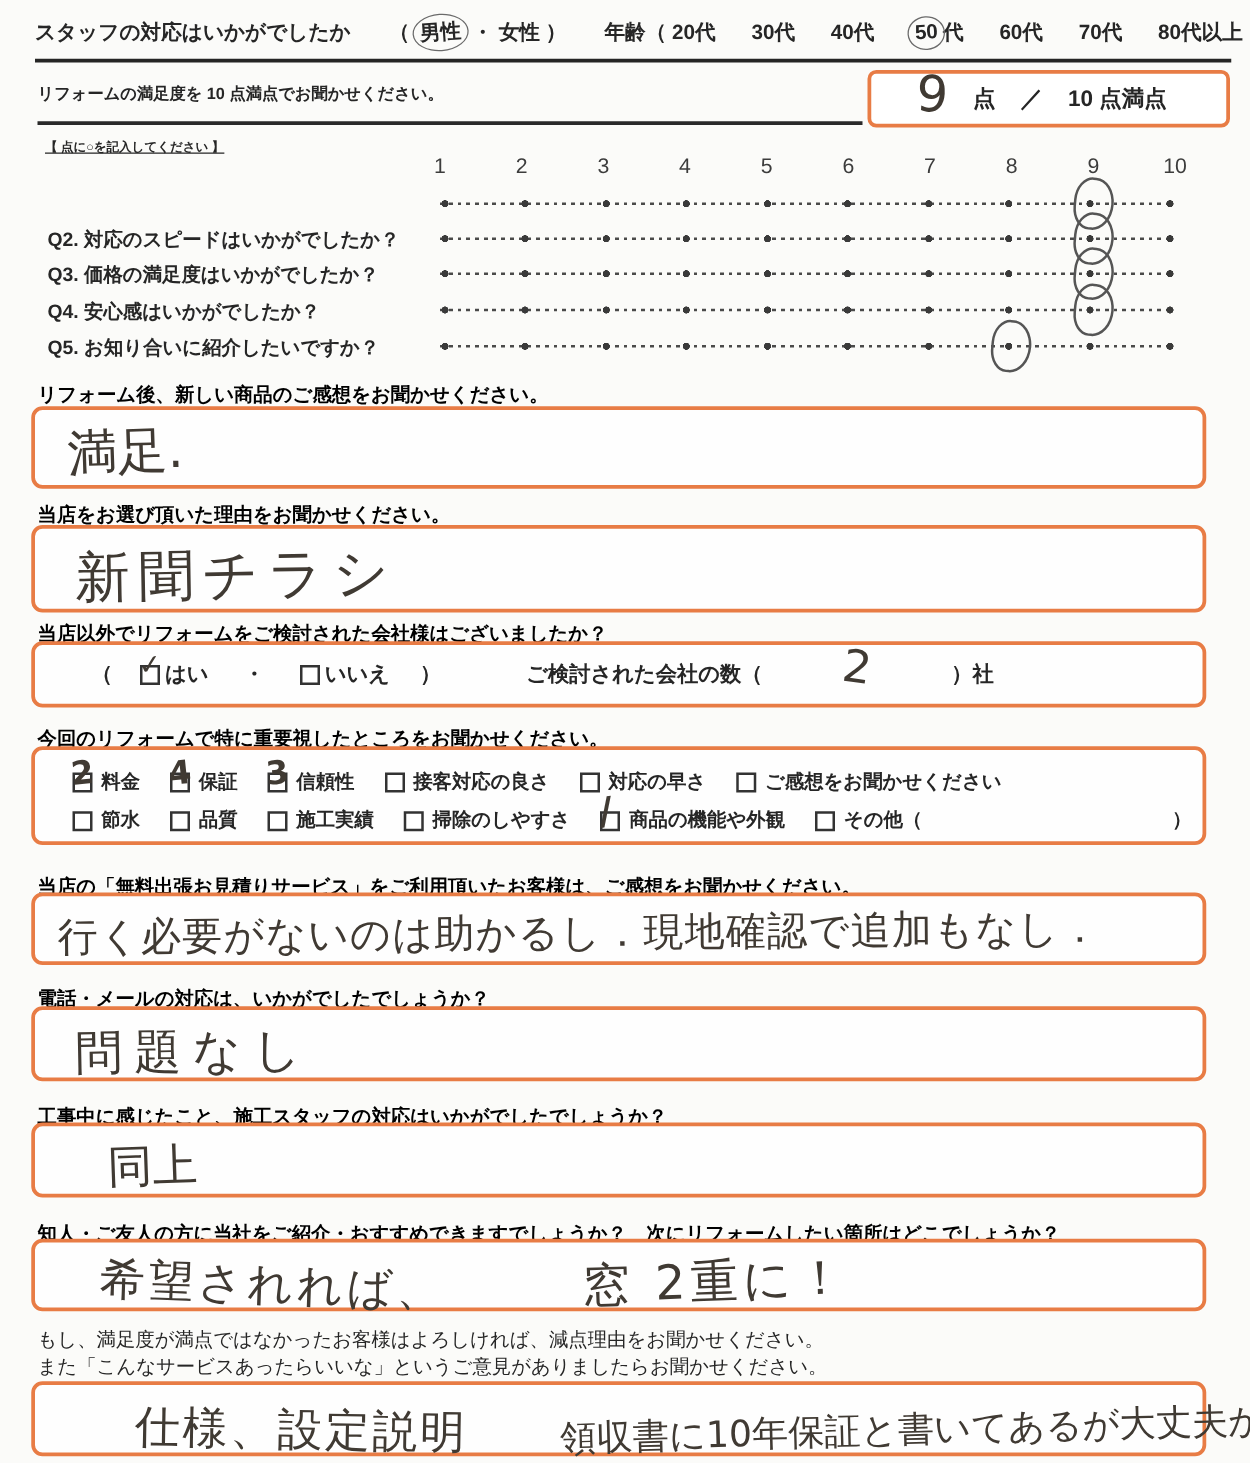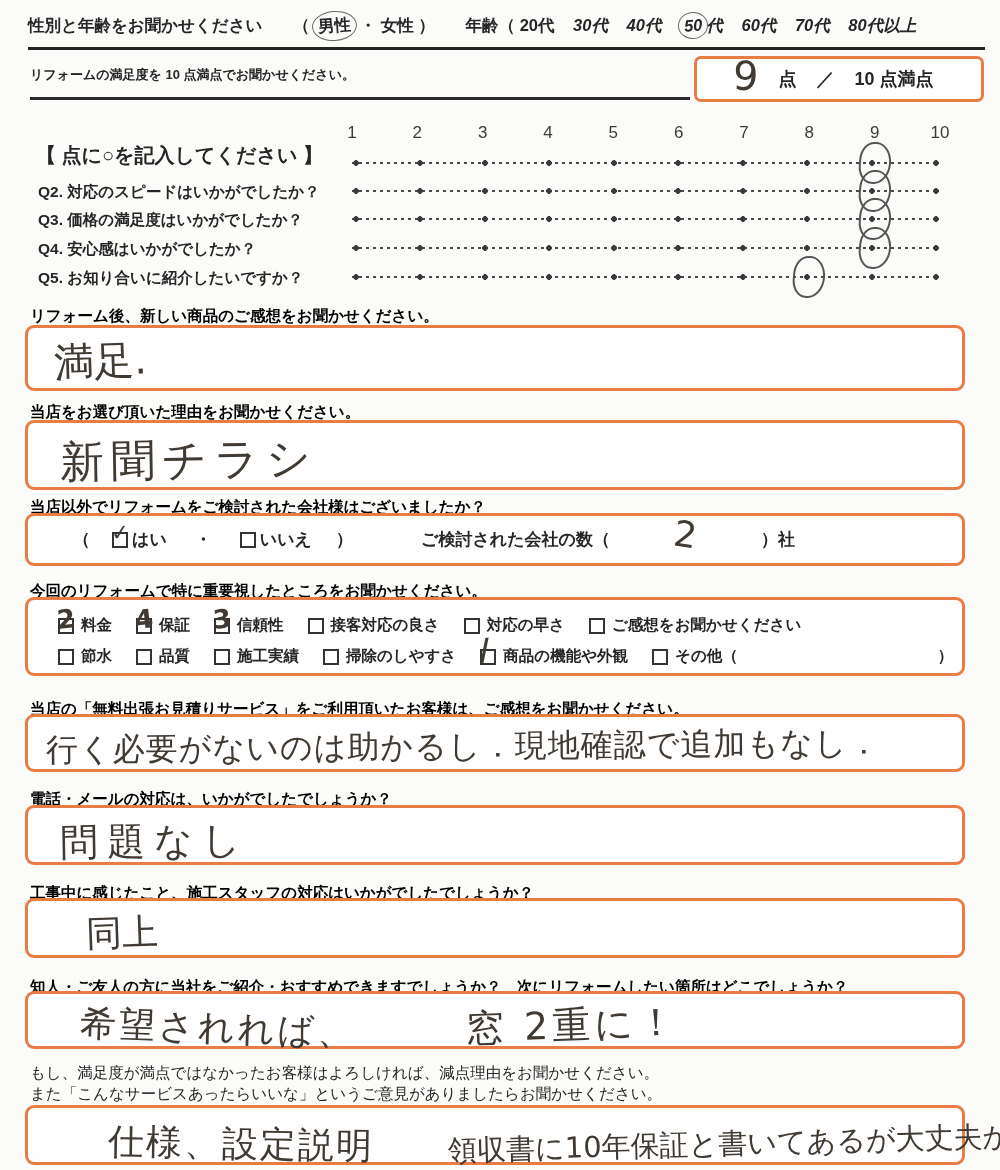--- a/index.html
+++ b/index.html
@@ -5,31 +5,31 @@
   :root{ --orange:#e87c45; --ink:#262626; --hand:#403a33; }
   *{margin:0;padding:0;box-sizing:border-box;}
   body{width:1000px;height:1170px;background:#fbfbf9;position:relative;
        font-family:"Liberation Sans",sans-serif;color:var(--ink);overflow:hidden;}
   .slabel{position:absolute;left:30px;font-size:15.5px;font-weight:700;color:#000000;white-space:nowrap;}
   .hw{font-family:"DejaVu Sans",sans-serif;color:var(--hand);font-weight:400;white-space:nowrap;}
   
   .header{position:absolute;top:14px;left:28px;width:957px;padding-bottom:9px;
           border-bottom:3.5px solid #252525;font-size:16.5px;font-weight:700;white-space:nowrap;}
   .header span{display:inline-block;}
-  .gap-l{margin-left:26px;} .gap-s{margin-left:14px;font-style:italic;}
+  .gap-l{margin-left:26px;} .gap-s{margin-left:24px;}
   .circled{border:1.7px solid #6a6a6a;border-radius:50%;padding:3px 5px;margin:-3px -2px;transform:rotate(-4deg);}
   
   .sat-label{position:absolute;top:66px;left:30px;width:660px;height:34px;
              border-bottom:3px solid #2a2a2a;font-size:13px;font-weight:700;}
   .score-box{position:absolute;left:694px;top:56px;width:290px;height:46px;border:3px solid var(--orange);
              border-radius:7px;background:#fff;display:flex;align-items:center;gap:20px;padding-left:36px;}
   .score-box .hwscore{font-size:40px;margin-top:-6px;transform:rotate(3deg);}
   .score-box .pl{font-weight:700;font-size:18px;}
   
-  .instr{position:absolute;top:142px;left:36px;font-size:20px;font-weight:700;}
+  .instr{position:absolute;top:111px;left:36px;font-size:10px;font-weight:700;text-decoration:underline;}
   .ticks{position:absolute;top:123px;left:352px;width:588px;height:18px;}
   .ticks span{position:absolute;transform:translateX(-50%);font-size:17px;color:#3c3c3c;}
   .q-row{position:absolute;left:38px;width:930px;height:26px;}
   .q-label{position:absolute;left:0;top:4px;font-size:15.5px;font-weight:700;white-space:nowrap;}
   .dotline{position:absolute;left:314px;top:7px;width:588px;height:12px;
     background-image:
       radial-gradient(circle,#3a3a3a 2.7px,transparent 3px),
       radial-gradient(circle,#3a3a3a 2.7px,transparent 3px),
       radial-gradient(circle,#3a3a3a 2.7px,transparent 3px),
       radial-gradient(circle,#3a3a3a 2.7px,transparent 3px),
@@ -56,21 +56,21 @@
   .prio-row{position:absolute;left:30px;display:flex;align-items:center;font-size:15.5px;font-weight:700;white-space:nowrap;}
   .prio-item{display:flex;align-items:center;margin-right:24px;}
   .prio-item .cb{margin-right:7px;}
   
   .slabel2{position:absolute;left:30px;font-size:15.5px;font-weight:400;line-height:21px;white-space:nowrap;}
 </style>
 </head>
 <body>
 
 <div class="header">
-  <span>性別と年齢をお聞かせください</span>
+  <span>スタッフの対応はいかがでしたか</span>
   <span class="gap-l">（</span>
   <span class="circled">男性</span>
   <span>・</span>
   <span>女性</span>
   <span>）</span>
   <span class="gap-l">年齢（</span>
   <span><span>20</span><span>代</span></span>
   <span class="gap-s"><span>30</span><span>代</span></span>
   <span class="gap-s"><span>40</span><span>代</span></span>
   <span class="gap-s"><span class="circled">50</span><span>代</span></span>

